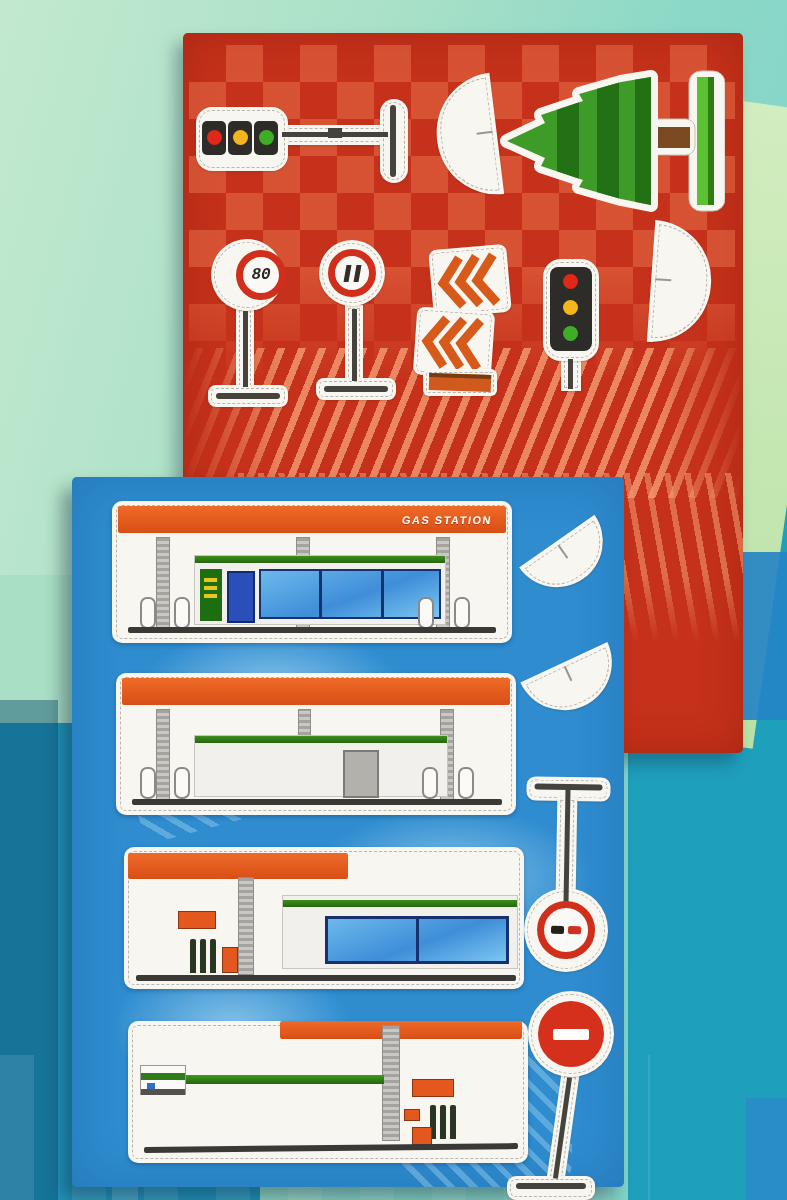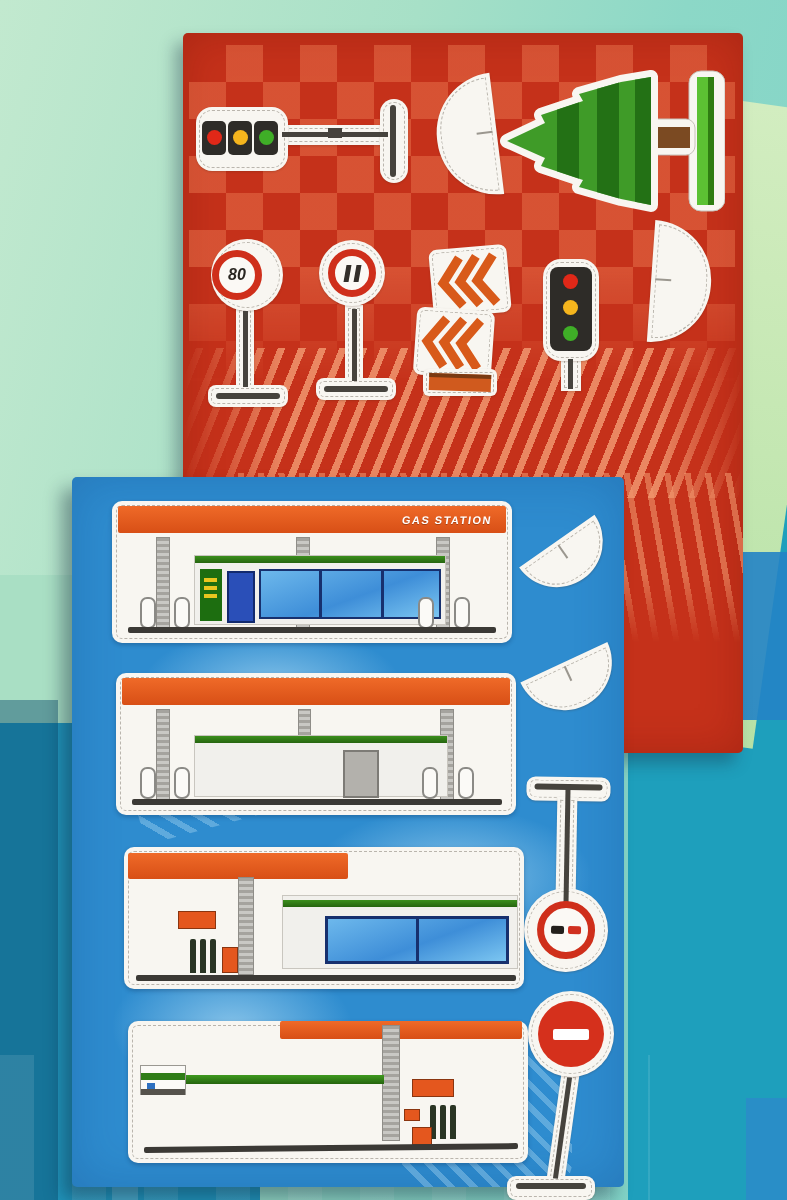--- a/index.html
+++ b/index.html
@@ -143,21 +143,21 @@
         </g>
       </svg>
     </div>
 
     <div class="abs" style="left:20px;top:200px;width:92px;height:184px;">
       <div class="die" style="left:33px;top:74px;width:18px;height:82px;"></div>
       <div class="die" style="left:5px;top:152px;width:80px;height:22px;border-radius:8px;"></div>
       <div class="die" style="left:8px;top:6px;width:72px;height:72px;border-radius:50%;"></div>
       <div class="dark" style="left:40px;top:78px;width:5px;height:76px;"></div>
       <div class="dark" style="left:13px;top:160px;width:64px;height:6px;border-radius:3px;"></div>
-      <div class="ring" style="left:9px;top:17px;width:50px;height:50px;">
+      <div class="ring" style="left:33px;top:17px;width:50px;height:50px;font-family:Liberation Mono, monospace;">
         <span style="font-weight:bold;font-style:italic;font-size:16px;color:#2a2722;">80</span>
       </div>
     </div>
 
     <div class="abs" style="left:128px;top:198px;width:88px;height:182px;">
       <div class="die" style="left:34px;top:74px;width:18px;height:80px;"></div>
       <div class="die" style="left:5px;top:147px;width:80px;height:22px;border-radius:8px;"></div>
       <div class="die" style="left:8px;top:9px;width:66px;height:66px;border-radius:50%;"></div>
       <div class="dark" style="left:41px;top:78px;width:5px;height:72px;"></div>
       <div class="dark" style="left:13px;top:155px;width:64px;height:6px;border-radius:3px;"></div>

